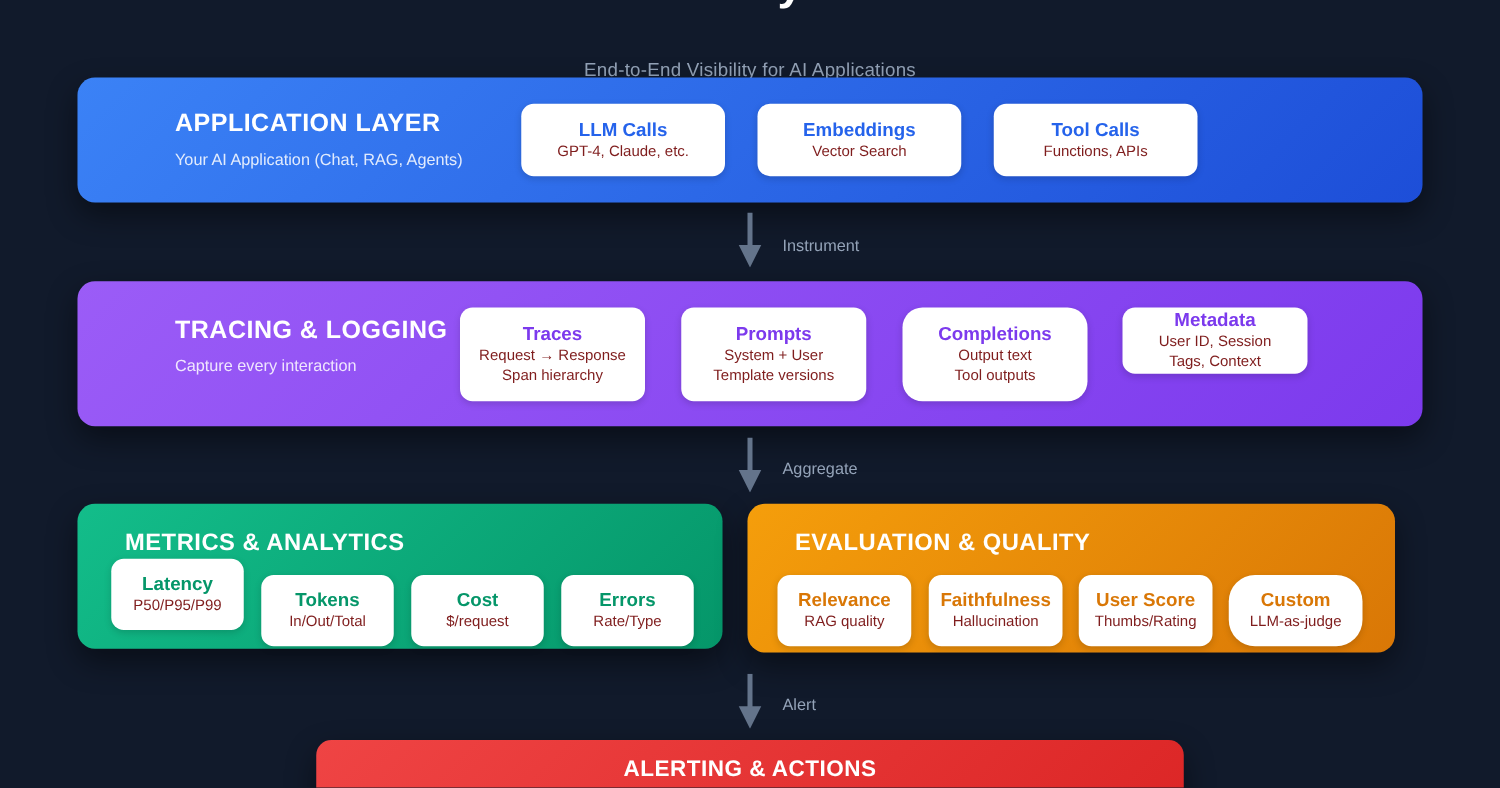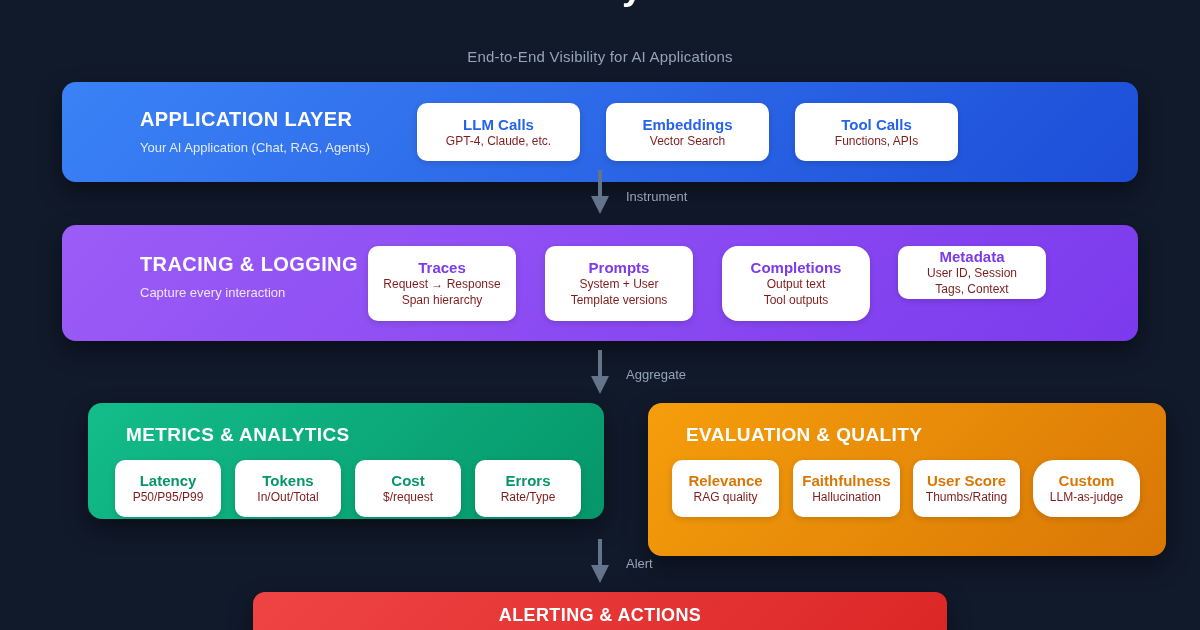--- a/index.html
+++ b/index.html
@@ -24,26 +24,26 @@
     left:0;top:16px;width:1200px;text-align:center;
     font-size:15px;color:#94a3b8;letter-spacing:0.2px;margin-top:32px;
   }
 
   
   .layer{
     border-radius:14px;
     box-shadow:0 10px 24px rgba(0,0,0,0.45);
   }
   .layer-app{left:62px;top:62px;width:1076px;height:100px;
-    background:linear-gradient(135deg,#3b82f6 0%,#1d4ed8 100%);margin-top:20px;}
+    background:linear-gradient(135deg,#3b82f6 0%,#1d4ed8 100%);}
   .layer-trace{left:62px;top:225px;width:1076px;height:116px;
     background:linear-gradient(135deg,#9b5cf7 0%,#7c3aed 100%);}
   .layer-metrics{left:62px;top:403px;width:516px;height:116px;
-    background:linear-gradient(135deg,#13bd8a 0%,#059669 100%);margin-left:26px;}
-  .layer-eval{left:648px;top:403px;width:518px;height:153px;
+    background:linear-gradient(135deg,#13bd8a 0%,#059669 100%);}
+  .layer-eval{left:598px;top:403px;width:518px;height:119px;
     background:linear-gradient(135deg,#f59e0b 0%,#d97706 100%);}
   .layer-alert{left:253px;top:592px;width:694px;height:60px;
     border-radius:12px;
     background:linear-gradient(135deg,#ef4444 0%,#dc2626 100%);
     box-shadow:0 10px 24px rgba(0,0,0,0.45);}
 
   .layer-heading{
     position:absolute;color:#ffffff;font-weight:bold;
     font-size:20px;letter-spacing:0.4px;white-space:nowrap;
   }
@@ -142,21 +142,21 @@
   <svg width="20" height="44" viewBox="0 0 20 44">
     <line x1="10" y1="0" x2="10" y2="27" stroke="#64748b" stroke-width="4"></line>
     <polygon points="1,26 19,26 10,44" fill="#64748b"></polygon>
   </svg>
 </div>
 <div class="abs arrow-label" style="left:626px;top:367px;">Aggregate</div>
 
 <div class="abs layer layer-metrics">
   <div class="layer-heading heading-sm" style="left:38px;top:21px;">METRICS &amp; ANALYTICS</div>
 
-  <div class="card" style="left:27px;top:57px;width:106px;height:57px;">
+  <div class="card" style="left:27px;top:44px;width:106px;height:57px;">
     <div class="card-title accent-green">Latency</div>
     <div class="card-sub">P50/P95/P99</div>
   </div>
   <div class="card" style="left:147px;top:57px;width:106px;height:57px;">
     <div class="card-title accent-green">Tokens</div>
     <div class="card-sub">In/Out/Total</div>
   </div>
   <div class="card" style="left:267px;top:57px;width:106px;height:57px;">
     <div class="card-title accent-green">Cost</div>
     <div class="card-sub">$/request</div>

